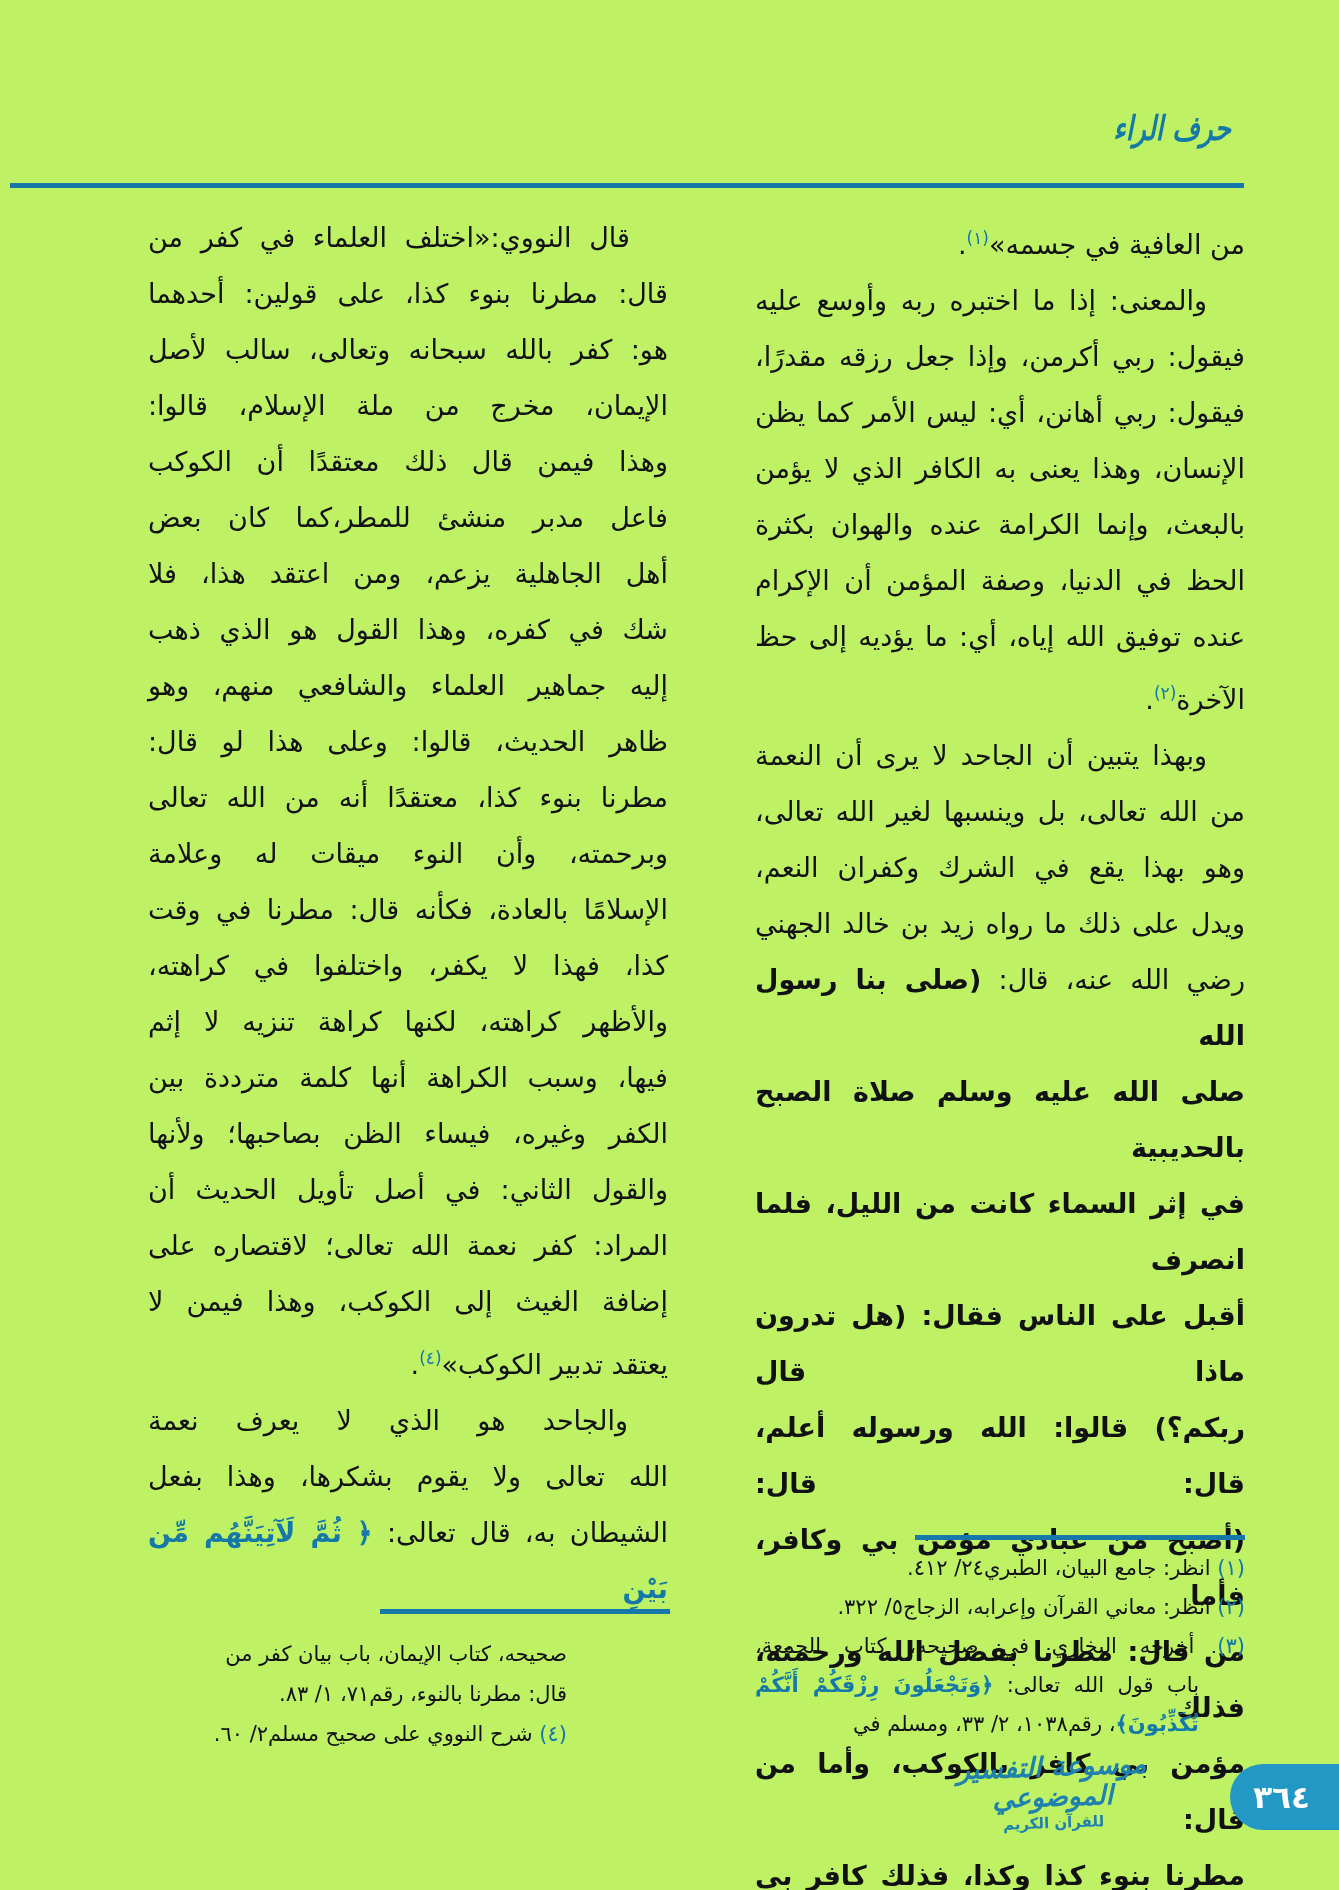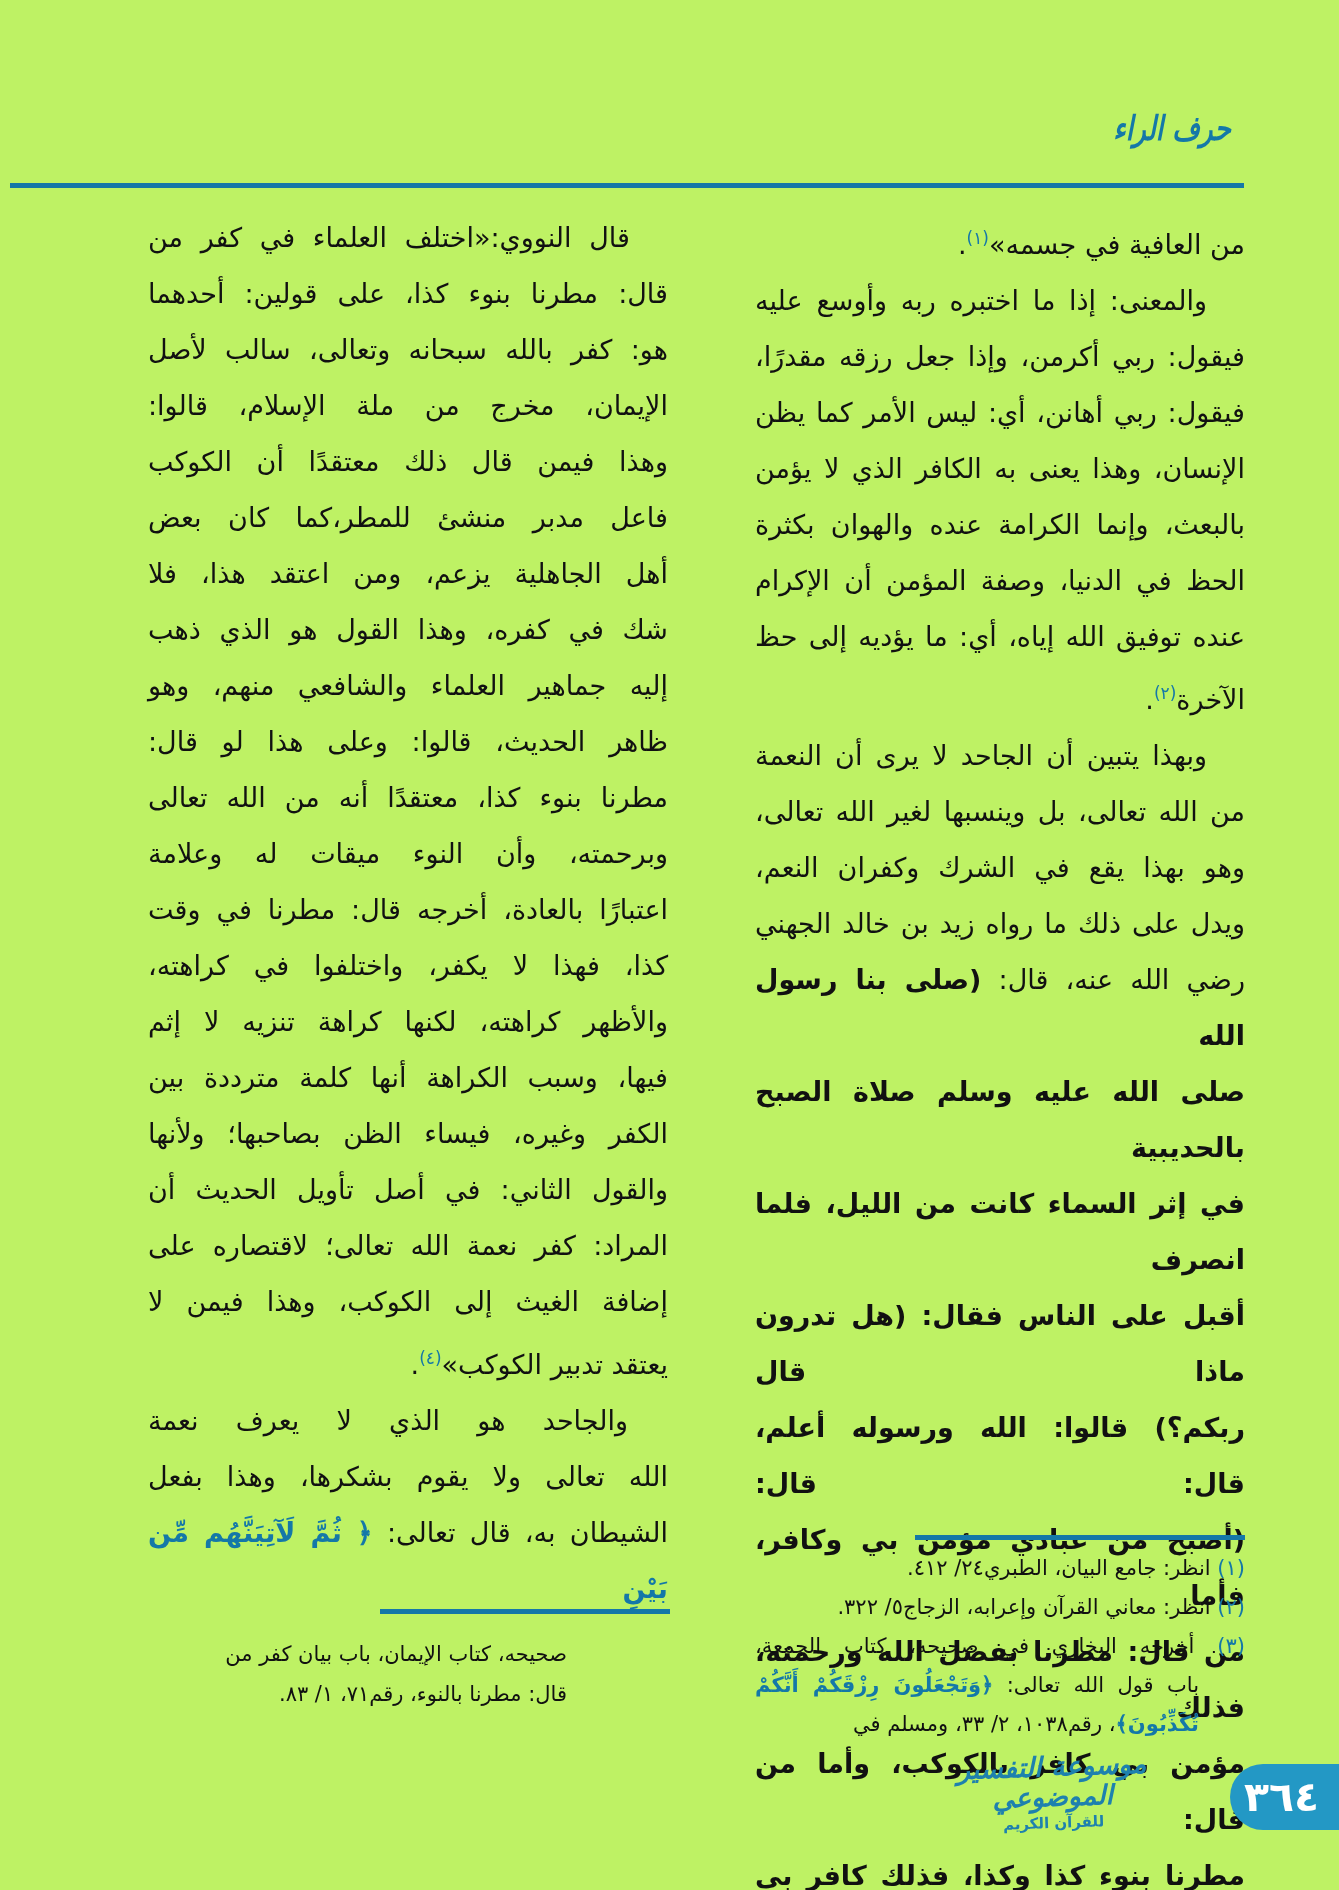--- a/index.html
+++ b/index.html
@@ -71,21 +71,21 @@
   .logo-sub{
     font-size:15px;font-weight:bold;margin-top:2px;
   }
   .page-number-badge{
     position:absolute;left:1230px;top:1764px;width:109px;height:66px;
     background:var(--badge);
     border-top-left-radius:33px;border-bottom-left-radius:33px;
     display:flex;align-items:center;justify-content:center;
   }
   .page-number{
-    color:#ffffff;font-size:41px;font-weight:bold;letter-spacing:4px;
+    color:#ffffff;font-size:31px;font-weight:bold;letter-spacing:4px;
     padding-right:6px;
   }
 </style>
 </head>
 <body>
 
 <div class="page">
 
   <div class="chapter-heading">
     <span>حرف الراء</span>
@@ -123,21 +123,21 @@
       <div class="line just"><span class="st-n">هو: كفر بالله سبحانه وتعالى، سالب لأصل</span></div>
       <div class="line just"><span class="st-n">الإيمان، مخرج من ملة الإسلام، قالوا:</span></div>
       <div class="line just"><span class="st-n">وهذا فيمن قال ذلك معتقدًا أن الكوكب</span></div>
       <div class="line just"><span class="st-n">فاعل مدبر منشئ للمطر،كما كان بعض</span></div>
       <div class="line just"><span class="st-n">أهل الجاهلية يزعم، ومن اعتقد هذا، فلا</span></div>
       <div class="line just"><span class="st-n">شك في كفره، وهذا القول هو الذي ذهب</span></div>
       <div class="line just"><span class="st-n">إليه جماهير العلماء والشافعي منهم، وهو</span></div>
       <div class="line just"><span class="st-n">ظاهر الحديث، قالوا: وعلى هذا لو قال:</span></div>
       <div class="line just"><span class="st-n">مطرنا بنوء كذا، معتقدًا أنه من الله تعالى</span></div>
       <div class="line just"><span class="st-n">وبرحمته، وأن النوء ميقات له وعلامة</span></div>
-      <div class="line just"><span class="st-n">اعتبارًا بالعادة، أخرجه قال: مطرنا في وقت</span></div>
+      <div class="line just"><span class="st-n">الإسلامًا بالعادة، فكأنه قال: مطرنا في وقت</span></div>
       <div class="line just"><span class="st-n">كذا، فهذا لا يكفر، واختلفوا في كراهته،</span></div>
       <div class="line just"><span class="st-n">والأظهر كراهته، لكنها كراهة تنزيه لا إثم</span></div>
       <div class="line just"><span class="st-n">فيها، وسبب الكراهة أنها كلمة مترددة بين</span></div>
       <div class="line just"><span class="st-n">الكفر وغيره، فيساء الظن بصاحبها؛ ولأنها</span></div>
       <div class="line just"><span class="st-n">والقول الثاني: في أصل تأويل الحديث أن</span></div>
       <div class="line just"><span class="st-n">المراد: كفر نعمة الله تعالى؛ لاقتصاره على</span></div>
       <div class="line just"><span class="st-n">إضافة الغيث إلى الكوكب، وهذا فيمن لا</span></div>
       <div class="line"><span class="st-n">يعتقد تدبير الكوكب»</span><span class="st-s">(٤)</span><span class="st-n">.</span></div>
       <div class="line just" style="padding-right: 40px;"><span class="st-n">والجاحد هو الذي لا يعرف نعمة</span></div>
       <div class="line just"><span class="st-n">الله تعالى ولا يقوم بشكرها، وهذا بفعل</span></div>
@@ -151,20 +151,21 @@
       <div class="line"><span class="st-f">(١)</span><span class="st-n"> انظر: جامع البيان، الطبري٢٤/ ٤١٢.</span></div>
       <div class="line"><span class="st-f">(٢)</span><span class="st-n"> انظر: معاني القرآن وإعرابه، الزجاج٥/ ٣٢٢.</span></div>
       <div class="line just"><span class="st-f">(٣)</span><span class="st-n"> أخرجه البخاري في صحيحه، كتاب الجمعة،</span></div>
       <div class="line just" style="padding-right: 46px;"><span class="st-n">باب قول الله تعالى: </span><span class="st-q">﴿وَتَجْعَلُونَ رِزْقَكُمْ أَنَّكُمْ</span></div>
       <div class="line" style="padding-right: 46px;"><span class="st-q">تُكَذِّبُونَ﴾</span><span class="st-n">، رقم١٠٣٨، ٢/ ٣٣، ومسلم في</span></div>
     </div>
 
   <div class="fns fns-left">
       <div class="line"><span class="st-n">صحيحه، كتاب الإيمان، باب بيان كفر من</span></div>
       <div class="line"><span class="st-n">قال: مطرنا بالنوء، رقم٧١، ١/ ٨٣.</span></div>
+      <div class="line"><span class="st-f">(٤)</span><span class="st-n"> شرح النووي على صحيح مسلم٢/ ٦٠.</span></div>
     </div>
 
   <div class="publisher-logo">
     <div class="logo-main">موسوعة التفسير الموضوعي</div>
     <div class="logo-sub">للقرآن الكريم</div>
   </div>
 
   <div class="page-number-badge">
     <span class="page-number">٣٦٤</span>
   </div>

